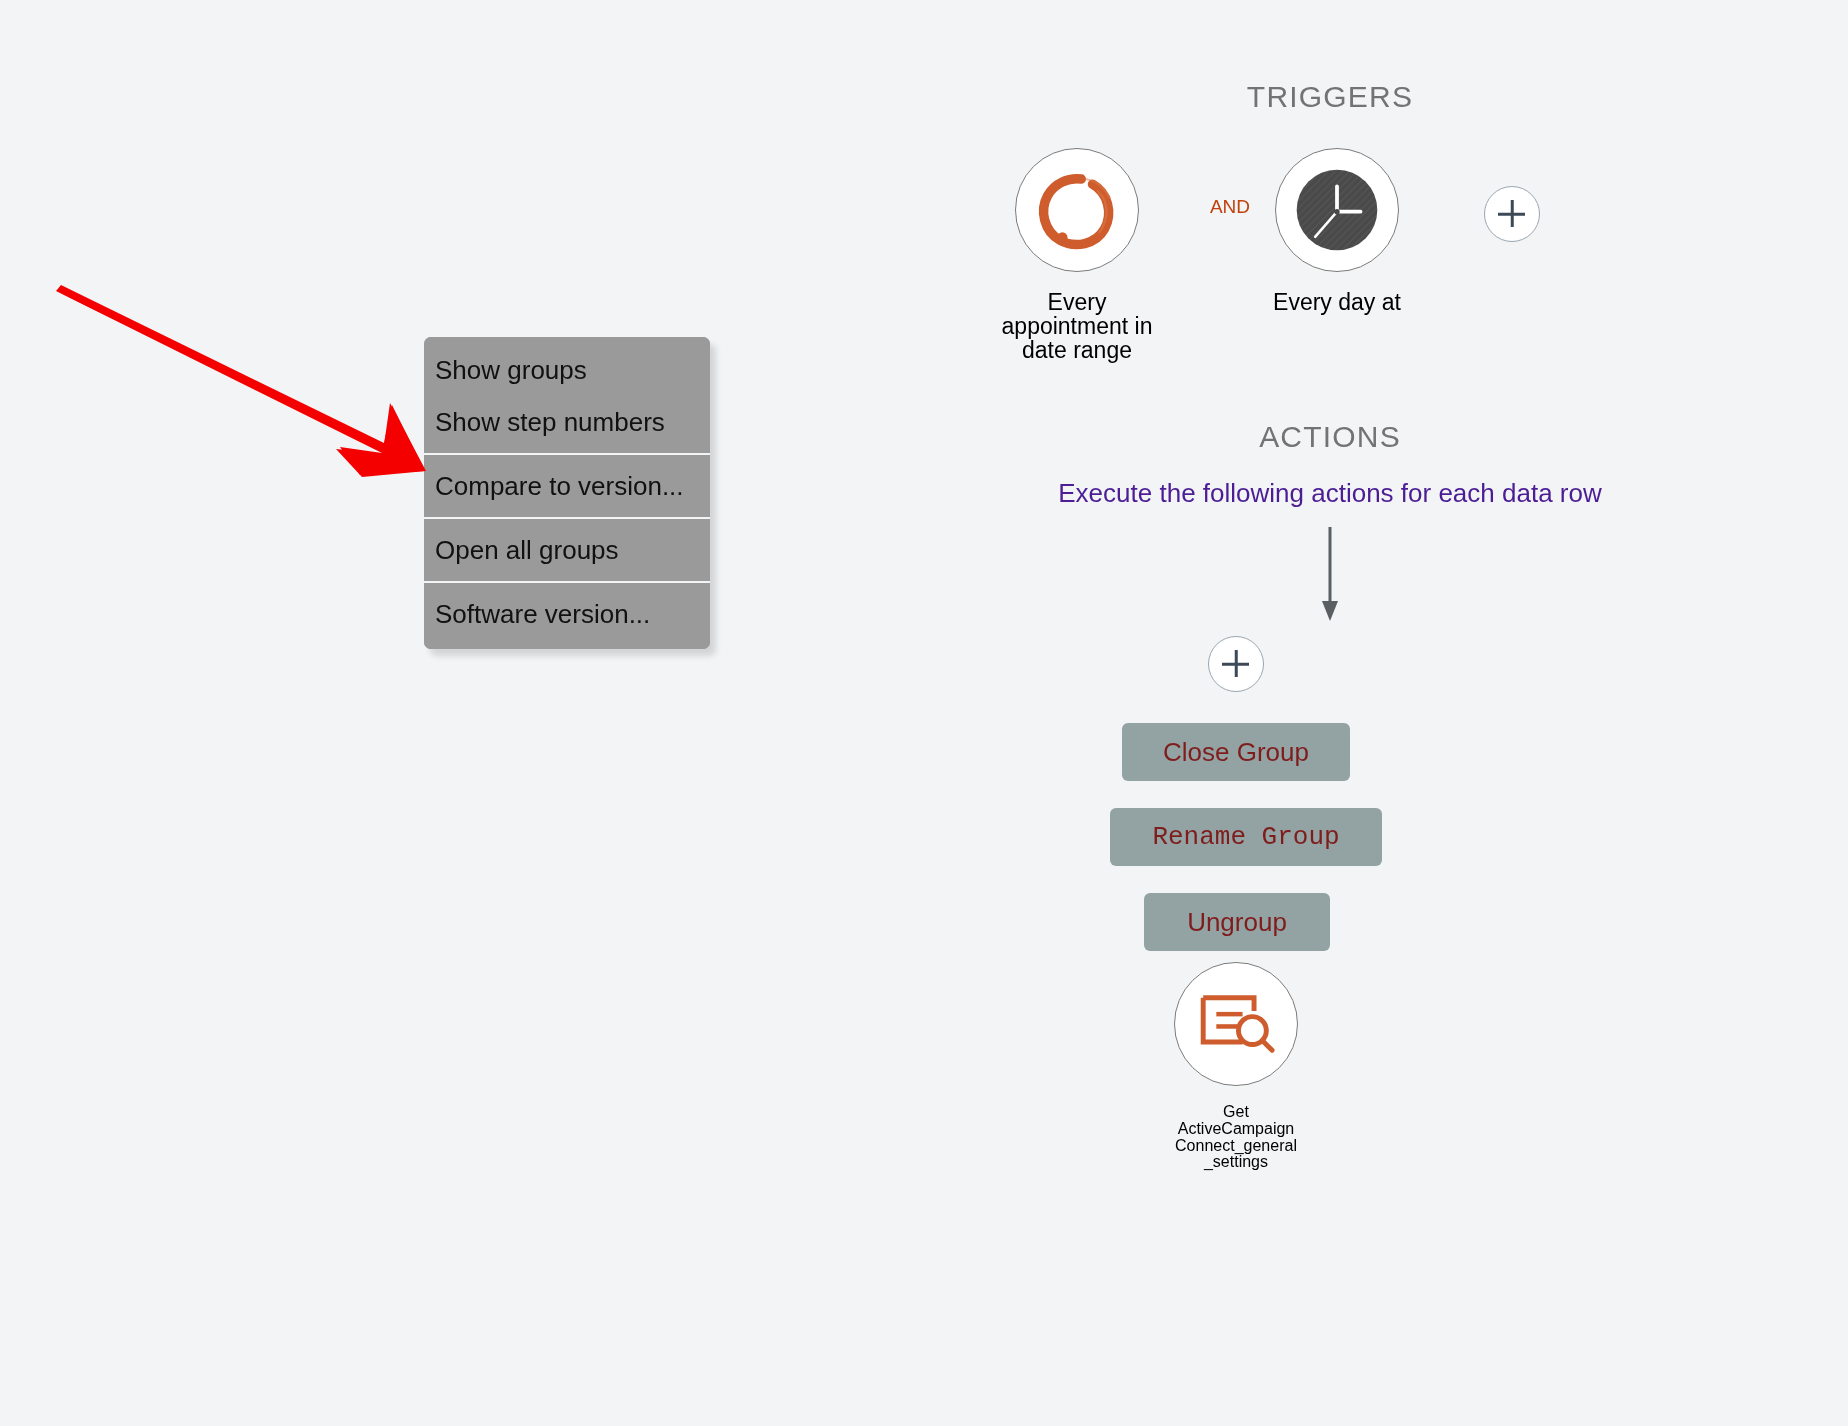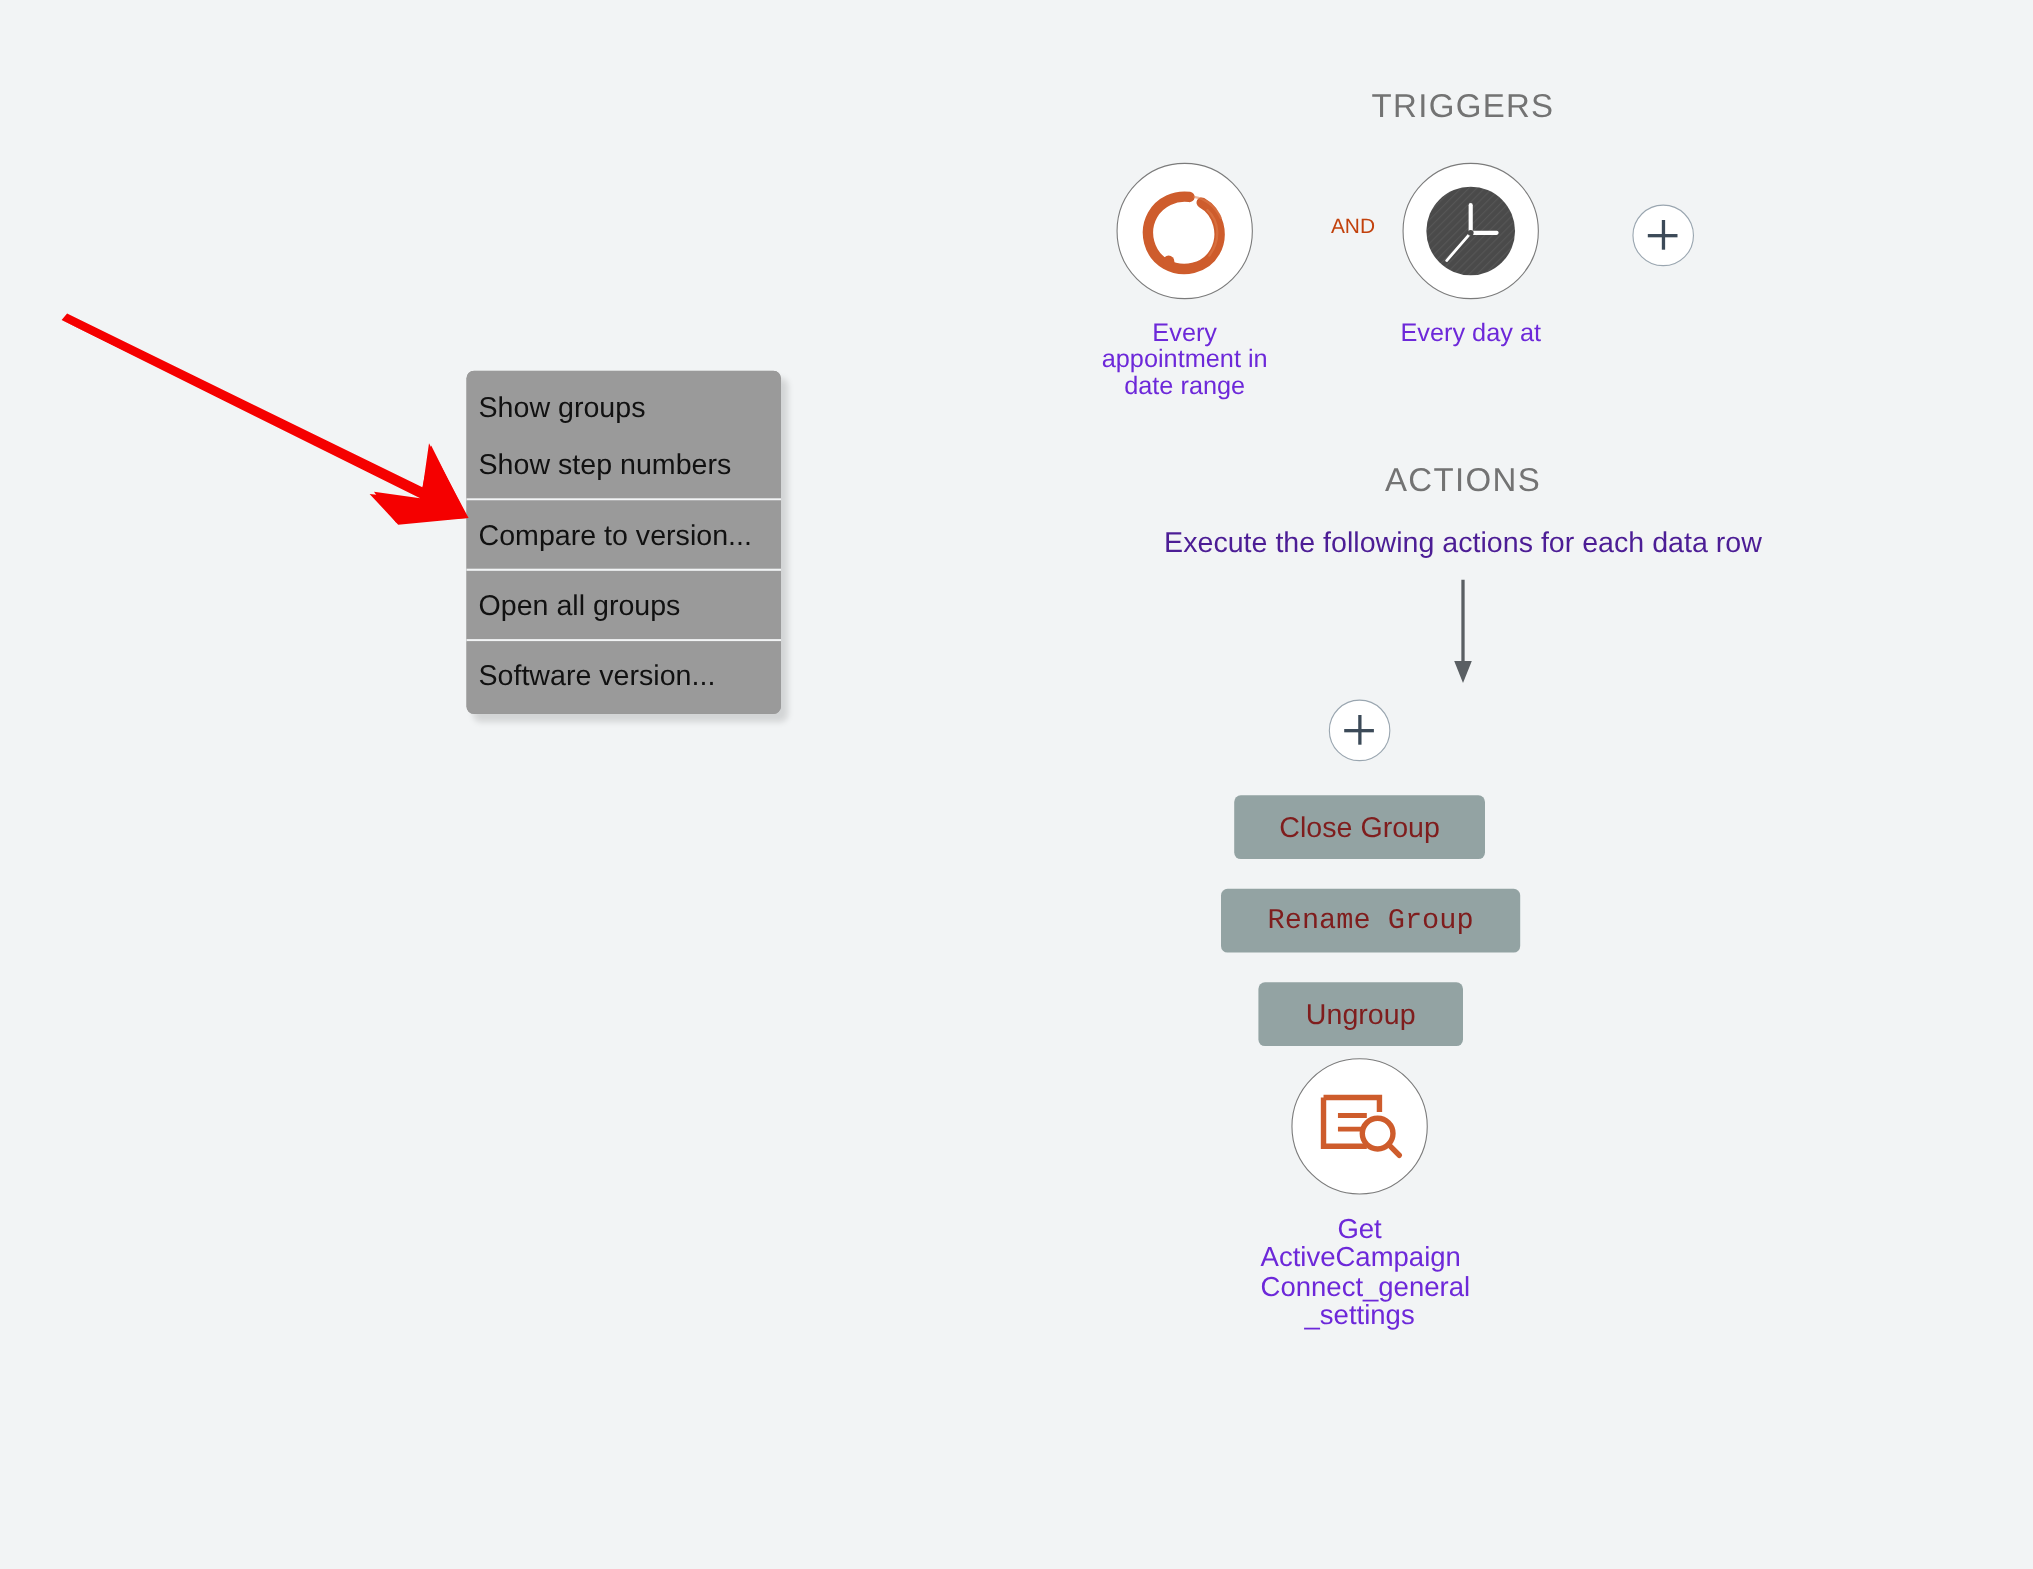--- a/index.html
+++ b/index.html
@@ -95,21 +95,21 @@
     border: 1px solid #7b7b7b;
     margin: 0 auto;
     display: flex;
     align-items: center;
     justify-content: center;
     box-sizing: border-box;
   }
   .node-label {
     margin-top: 18px;
     font-size: 23px;
-    color: #6d28d9;
+    color: #000000;
     line-height: 1.05;
   }
   #trigger-1 { left: -28px; top: 0px; }
   #trigger-2 { left: 232px; top: 0px; }
   #and-label {
     position: absolute;
     left: 150px;
     top: 48px;
     width: 120px;
     text-align: center;
@@ -186,21 +186,21 @@
   #btn-rename-group { left:  90px; top: 808px; width: 272px; font-family: Liberation Mono, monospace; }
   #btn-ungroup      { left: 124px; top: 893px; width: 186px; }
 
   #action-node {
     position: absolute;
     left: 126px;
     top: 962px;
     width: 180px;
     text-align: center;
   }
-  #action-node .node-label { font-size: 25px; }
+  #action-node .node-label { font-size: 16px; }
 </style>
 </head>
 <body>
 
 <div id="context-menu">
   <div class="menu-group">
     <div class="menu-item first">Show groups</div>
     <div class="menu-item last-in-group">Show step numbers</div>
   </div>
   <div class="menu-sep"></div>

